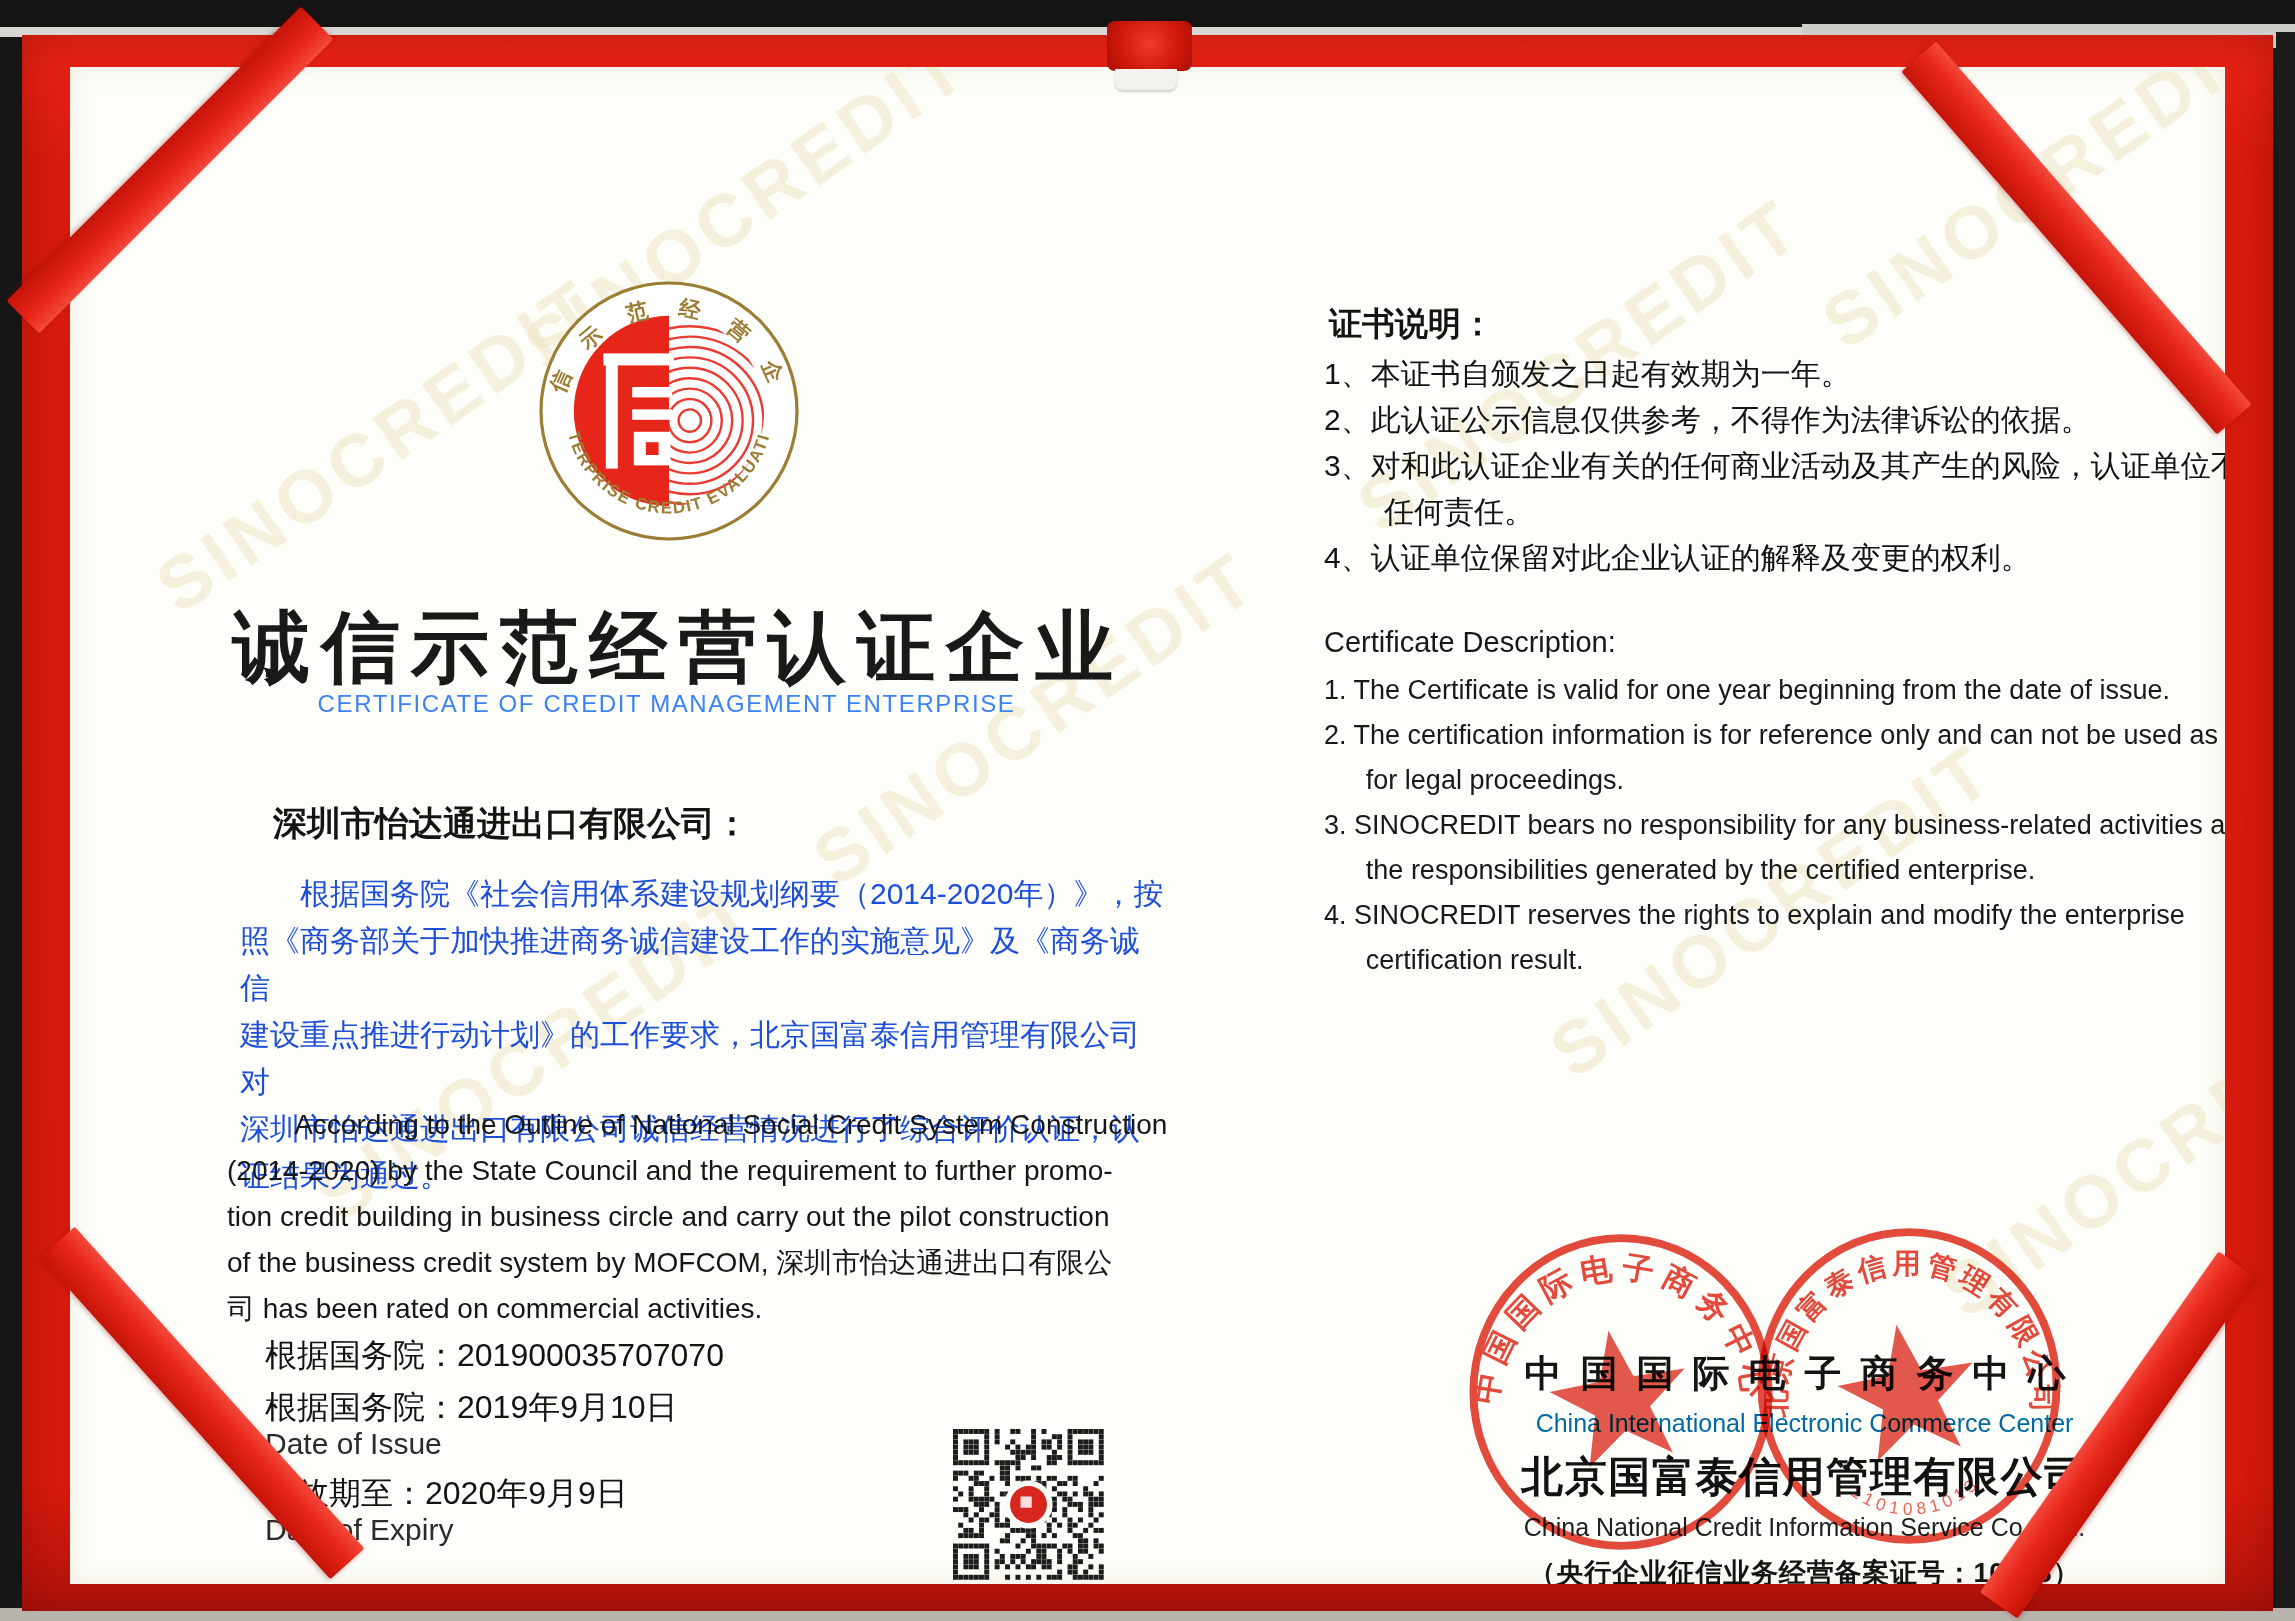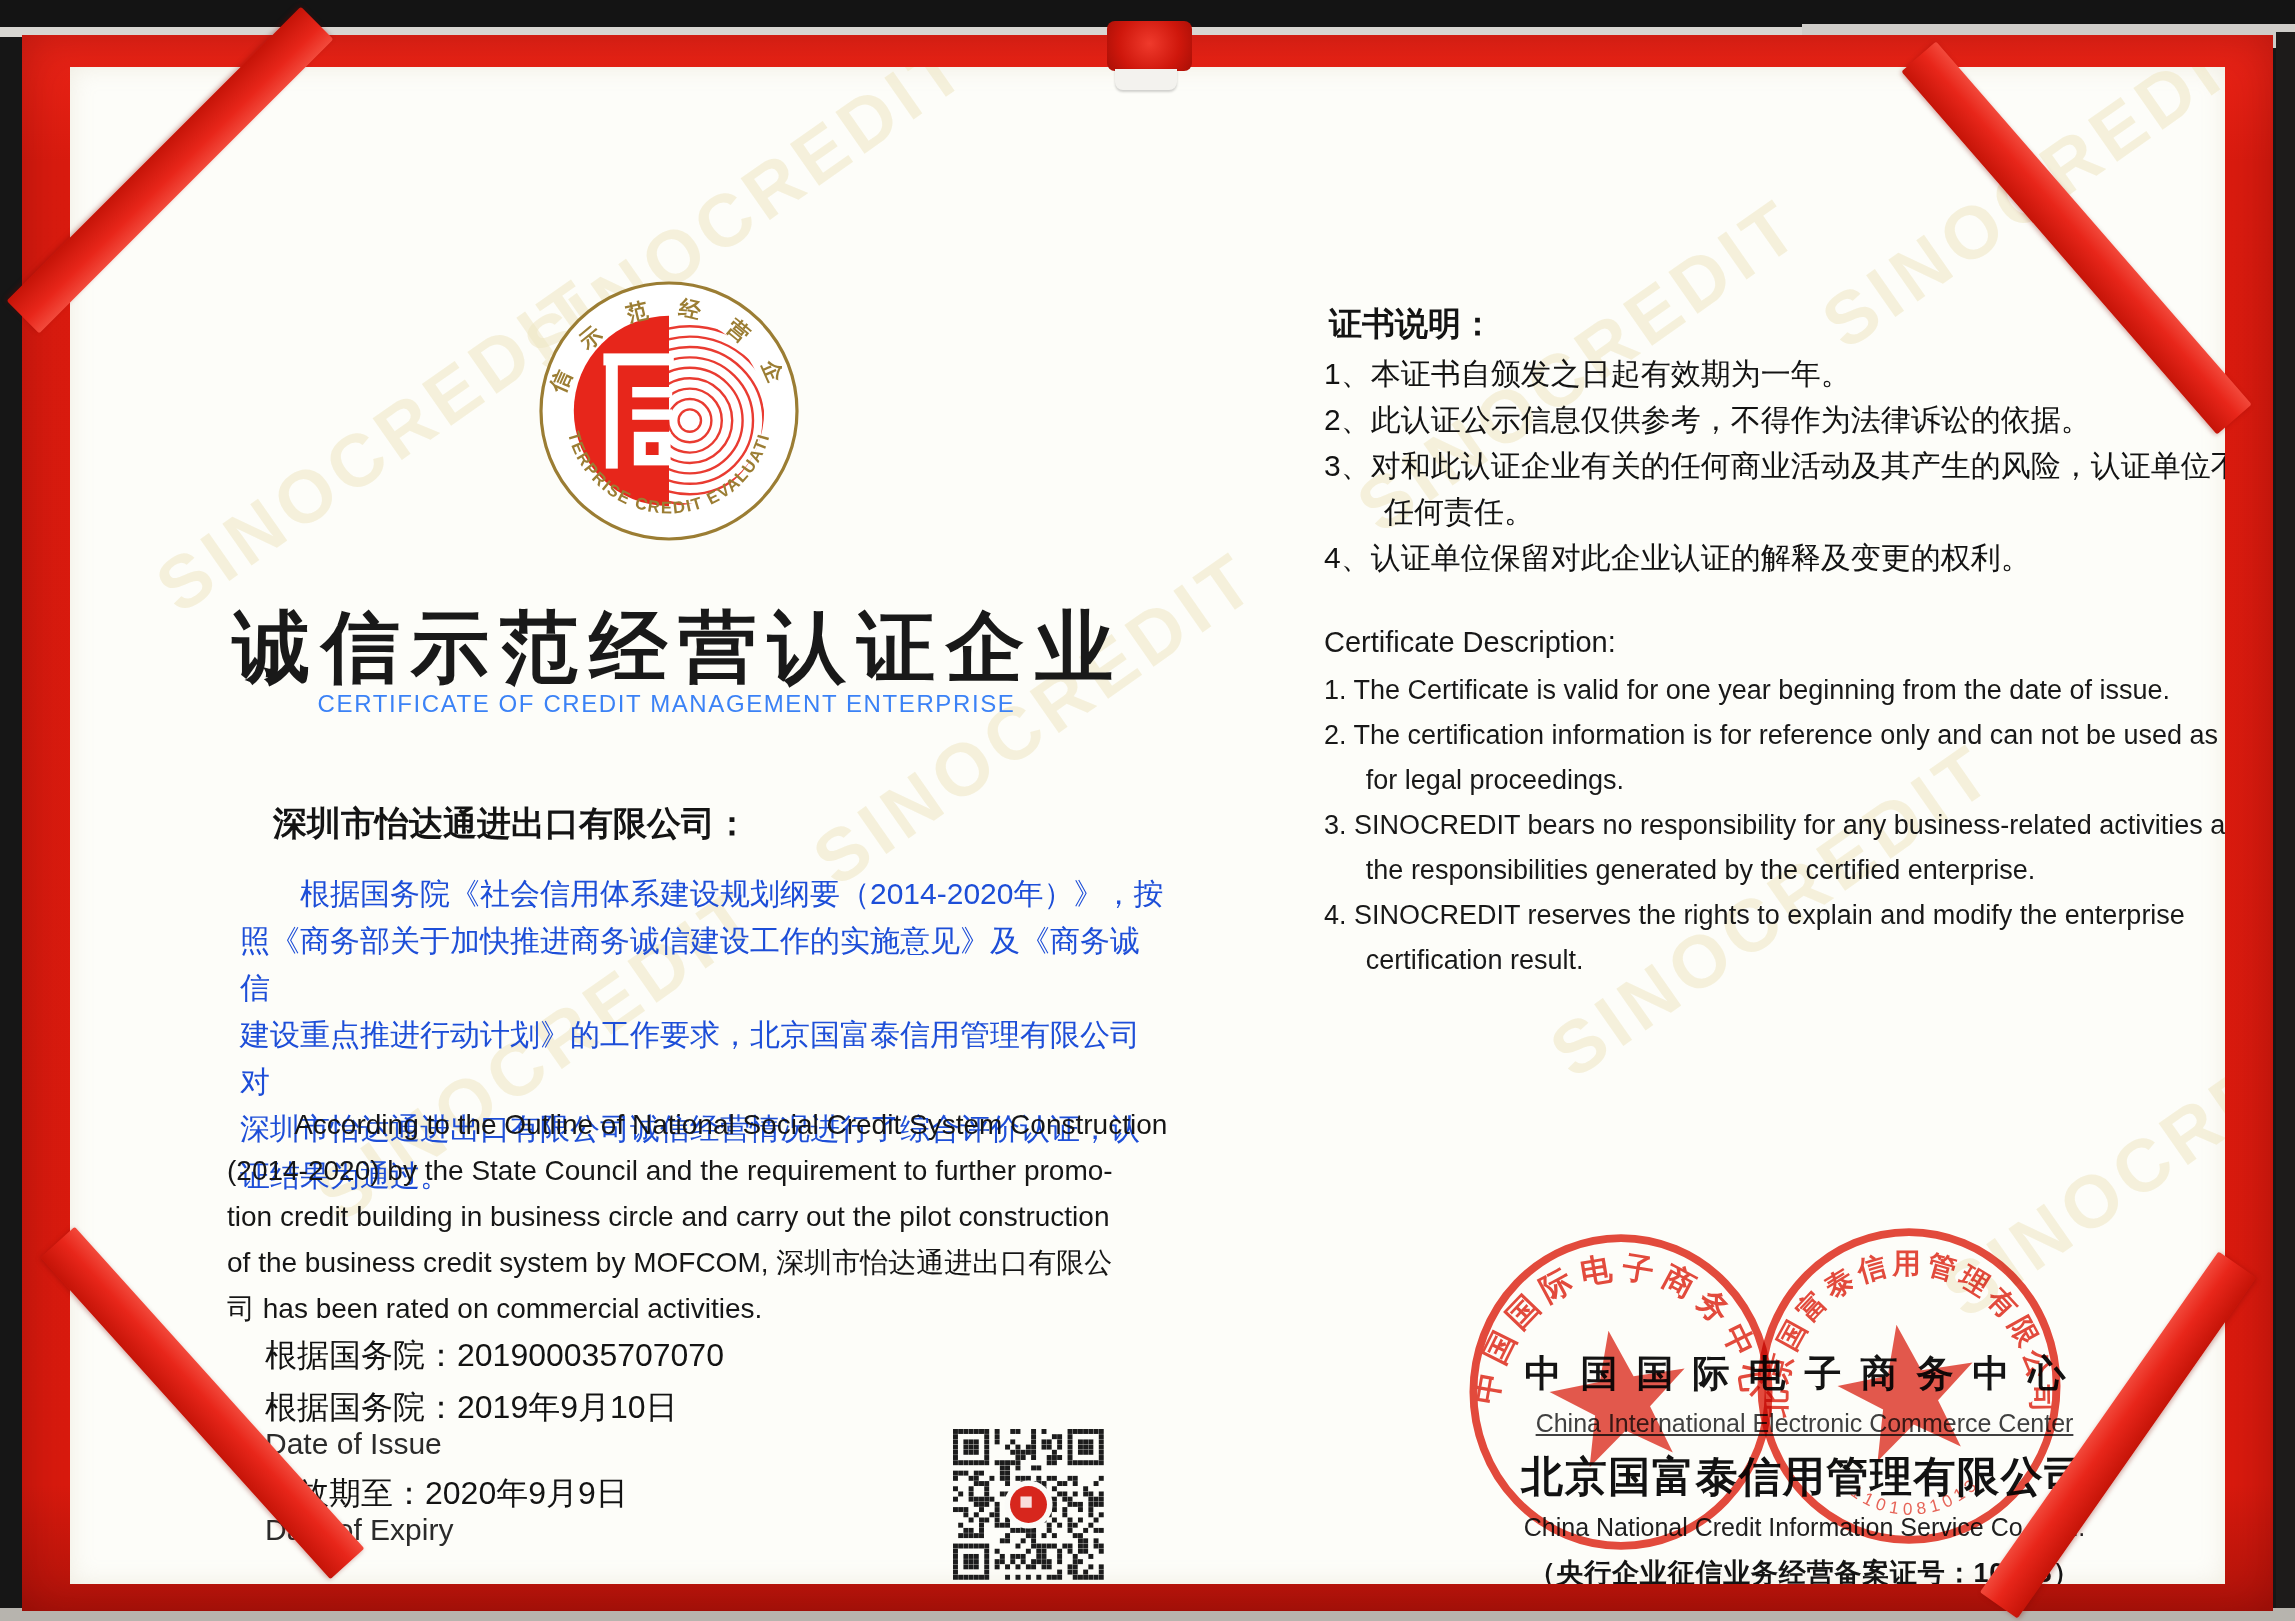--- a/index.html
+++ b/index.html
@@ -47,21 +47,21 @@
   .rp-zh-title{position:absolute;left:1259px;top:235px;font-size:33px;font-weight:600;color:#141414;}
   .rp-zh-items{position:absolute;left:1254px;top:284px;width:987px;
                font-size:30px;line-height:46px;font-weight:500;color:#131313;}
   .rp-zh-items .it{padding-left:2em;text-indent:-2em;}
   .rp-en-title{position:absolute;left:1254px;top:559px;font-size:29px;color:#181818;}
   .rp-en-items{position:absolute;left:1254px;top:601px;width:969px;
                font-size:27px;line-height:45px;color:#181818;}
   .rp-en-items .it{padding-left:1.55em;text-indent:-1.55em;}
   .org{position:absolute;left:1418px;top:1282px;width:633px;text-align:center;}
   .org-zh1{font-size:37px;font-weight:700;letter-spacing:19px;color:#141414;margin-bottom:9.6px;}
-  .org-en1{font-size:25px;color:#404040;margin-bottom:11.2px;text-decoration:underline;}
+  .org-en1{font-size:25px;color:#0369a1;margin-bottom:11.2px;}
   .org-zh2{font-size:42px;font-weight:700;letter-spacing:1.6px;color:#121212;margin-bottom:8px;}
   .org-en2{font-size:25px;color:#202020;margin-bottom:13px;}
   .org-note{font-size:27px;font-weight:700;color:#141414;margin-bottom:14.4px;letter-spacing:0.8px;}
   .seal{position:absolute;mix-blend-mode:multiply;opacity:.92;}
   .logo{position:absolute;left:463px;top:208px;}
   .qr{position:absolute;left:883px;top:1362px;width:151px;height:151px;}
 </style>
 </head>
 <body>
 

